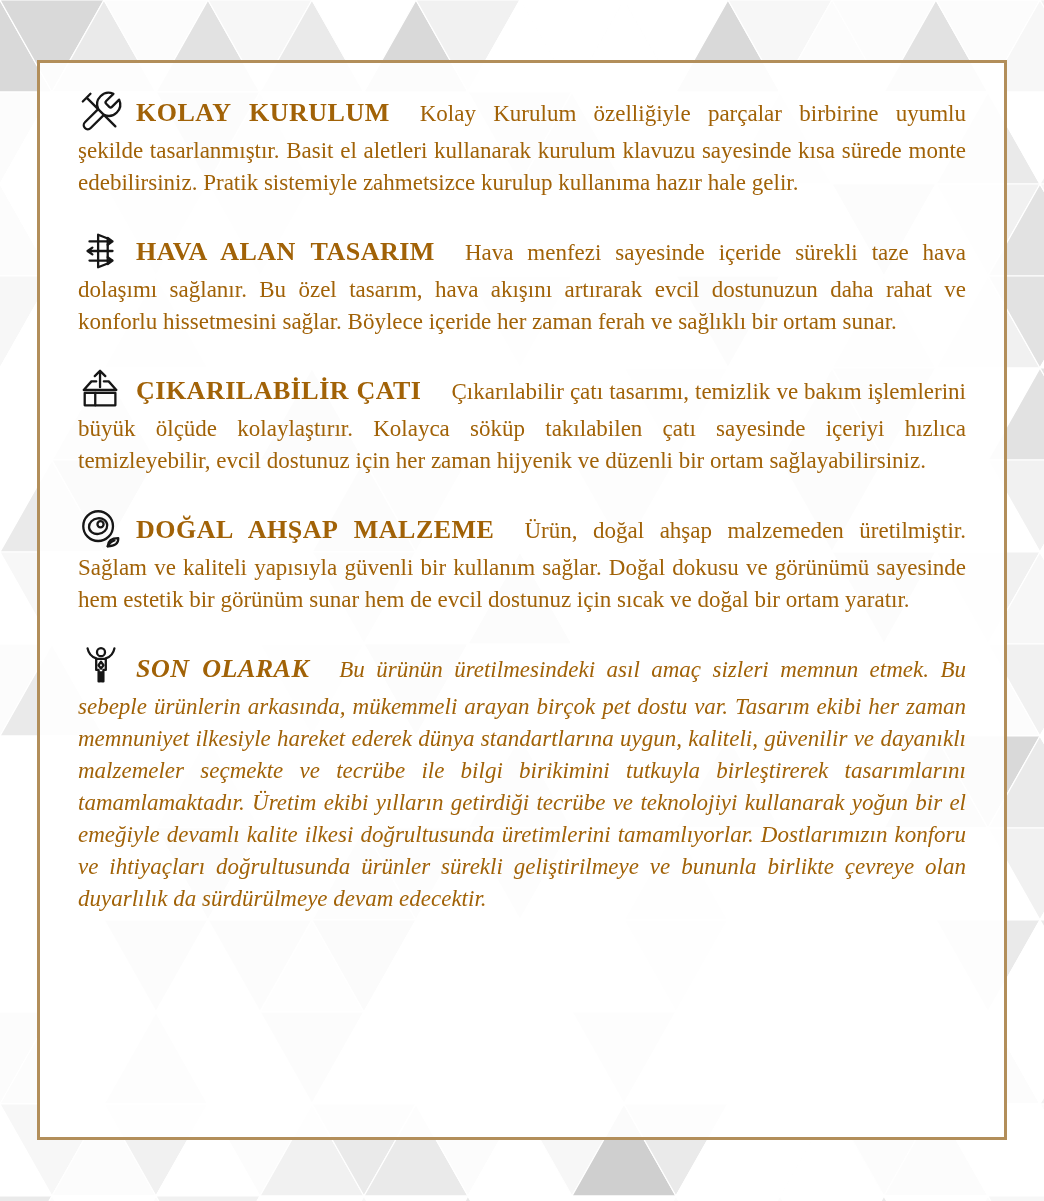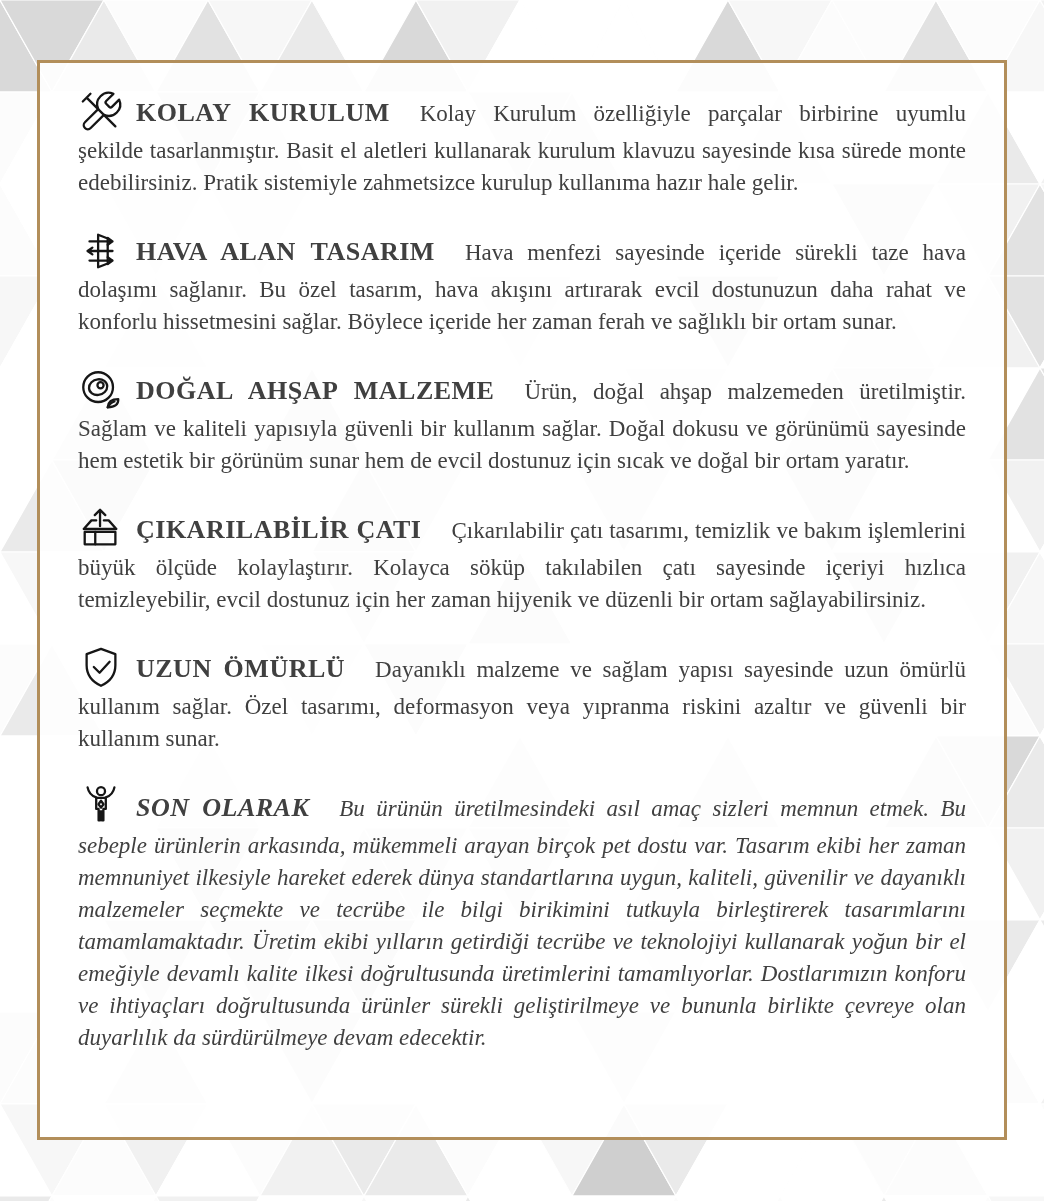--- a/index.html
+++ b/index.html
@@ -11,21 +11,21 @@
   #tri-bg{position:absolute;left:0;top:0;width:1044px;height:1201px;display:block;}
   .panel{
     position:absolute;left:37px;top:60px;width:970px;height:1080px;
     box-sizing:border-box;border:3px solid #b28e5a;
     background:rgba(255,255,255,0.90);
     padding:26px 38px 20px 38px;
   }
   .section{
     margin:0 0 29px 0;
     text-align:justify;
-    font-size:23px;line-height:32px;color:#404040;
+    font-size:23px;line-height:32px;color:#a16207;
   }
   .section:last-child{margin-bottom:0;font-style:italic;}
   .icon{
     display:inline-block;width:46px;height:46px;
     vertical-align:-14px;margin-right:12px;
   }
   .icon svg{width:100%;height:100%;stroke:#161616;fill:none;
     stroke-width:2.4;stroke-linecap:round;stroke-linejoin:round;}
   .title{
     font-weight:bold;font-size:26px;letter-spacing:.5px;
@@ -411,43 +411,37 @@
     <span class="icon"><svg viewBox="0 0 48 48">
       <path d="M21 7 L31 11 V37 L21 41 Z"></path>
       <path d="M12 14 H36 M36 14 l-5 -3.5 M36 14 l-5 3.5"></path>
       <path d="M36 24 H10 M10 24 l5 -3.5 M10 24 l5 3.5"></path>
       <path d="M12 34 H36 M36 34 l-5 -3.5 M36 34 l-5 3.5"></path>
     </svg></span><b class="title">HAVA ALAN TASARIM</b><span>Hava menfezi sayesinde içeride sürekli taze hava dolaşımı sağlanır. Bu özel tasarım, hava akışını artırarak evcil dostunuzun daha rahat ve konforlu hissetmesini sağlar. Böylece içeride her zaman ferah ve sağlıklı bir ortam sunar.</span>
   </p>
 
   <p class="section">
     <span class="icon"><svg viewBox="0 0 48 48">
+      <rect x="7" y="27" width="32" height="13"></rect>
+      <path d="M18 27 V40"></path>
+      <path d="M6 24 H40 M6 24 L14 15 H19 M40 24 L32 15 H27"></path>
+      <path d="M23 21 V4 M23 4 l-5.5 5.5 M23 4 l5.5 5.5"></path>
+    </svg></span><b class="title">ÇIKARILABİLİR ÇATI</b><span>Çıkarılabilir çatı tasarımı, temizlik ve bakım işlemlerini büyük ölçüde kolaylaştırır. Kolayca söküp takılabilen çatı sayesinde içeriyi hızlıca temizleyebilir, evcil dostunuz için her zaman hijyenik ve düzenli bir ortam sağlayabilirsiniz.</span>
+  </p>
+
+  <p class="section">
+    <span class="icon"><svg viewBox="0 0 48 48">
       <circle cx="21" cy="21" r="15.5"></circle>
       <path d="M21 21 m-9.5 1 a9.5 8 -15 1 0 19 -2 a9.5 8 -15 1 0 -19 2"></path>
       <circle cx="23.5" cy="19" r="3.2"></circle>
       <path d="M31 42 q0.5 -8.5 11 -8.5 q0.5 8.5 -11 8.5 z"></path>
       <path d="M31 42 q3 -5 7 -6"></path>
     </svg></span><b class="title">DOĞAL AHŞAP MALZEME</b><span>Ürün, doğal ahşap malzemeden üretilmiştir. Sağlam ve kaliteli yapısıyla güvenli bir kullanım sağlar. Doğal dokusu ve görünümü sayesinde hem estetik bir görünüm sunar hem de evcil dostunuz için sıcak ve doğal bir ortam yaratır.</span>
   </p>
 
-  <p class="section">
-    <span class="icon"><svg viewBox="0 0 48 48">
-      <rect x="7" y="27" width="32" height="13"></rect>
-      <path d="M18 27 V40"></path>
-      <path d="M6 24 H40 M6 24 L14 15 H19 M40 24 L32 15 H27"></path>
-      <path d="M23 21 V4 M23 4 l-5.5 5.5 M23 4 l5.5 5.5"></path>
-    </svg></span><b class="title">ÇIKARILABİLİR ÇATI</b><span>Çıkarılabilir çatı tasarımı, temizlik ve bakım işlemlerini büyük ölçüde kolaylaştırır. Kolayca söküp takılabilen çatı sayesinde içeriyi hızlıca temizleyebilir, evcil dostunuz için her zaman hijyenik ve düzenli bir ortam sağlayabilirsiniz.</span>
-  </p>
-
-  <p class="section">
-    <span class="icon"><svg viewBox="0 0 48 48">
-      <path d="M24 4 L39 9.5 V21 c0 10 -6.5 17.5 -15 21.5 C15.5 38.5 9 31 9 21 V9.5 Z"></path>
-      <path d="M16.5 23 l6 6 L33 17.5"></path>
-    </svg></span><b class="title">UZUN ÖMÜRLÜ</b><span>Dayanıklı malzeme ve sağlam yapısı sayesinde uzun ömürlü kullanım sağlar. Özel tasarımı, deformasyon veya yıpranma riskini azaltır ve güvenli bir kullanım sunar.</span>
-  </p>
 
   <p class="section">
     <span class="icon"><svg viewBox="0 0 48 48">
       <circle cx="24" cy="7.5" r="4.2"></circle>
       <path d="M10 3.5 q1.5 8 9 10.5 M38 3.5 q-1.5 8 -9 10.5"></path>
       <path d="M19 14.5 H29 V26 H26.5 V38 H24.9 V28.5 H23.1 V38 H21.5 V26 H19 Z"></path>
       <path d="M24 17.5 l2.6 3.6 -2.6 3.6 -2.6 -3.6 Z"></path>
     </svg></span><b class="title">SON OLARAK</b><span>Bu ürünün üretilmesindeki asıl amaç sizleri memnun etmek. Bu sebeple ürünlerin arkasında, mükemmeli arayan birçok pet dostu var. Tasarım ekibi her zaman memnuniyet ilkesiyle hareket ederek dünya standartlarına uygun, kaliteli, güvenilir ve dayanıklı malzemeler seçmekte ve tecrübe ile bilgi birikimini tutkuyla birleştirerek tasarımlarını tamamlamaktadır. Üretim ekibi yılların getirdiği tecrübe ve teknolojiyi kullanarak yoğun bir el emeğiyle devamlı kalite ilkesi doğrultusunda üretimlerini tamamlıyorlar. Dostlarımızın konforu ve ihtiyaçları doğrultusunda ürünler sürekli geliştirilmeye ve bununla birlikte çevreye olan duyarlılık da sürdürülmeye devam edecektir.</span>
   </p>
 

